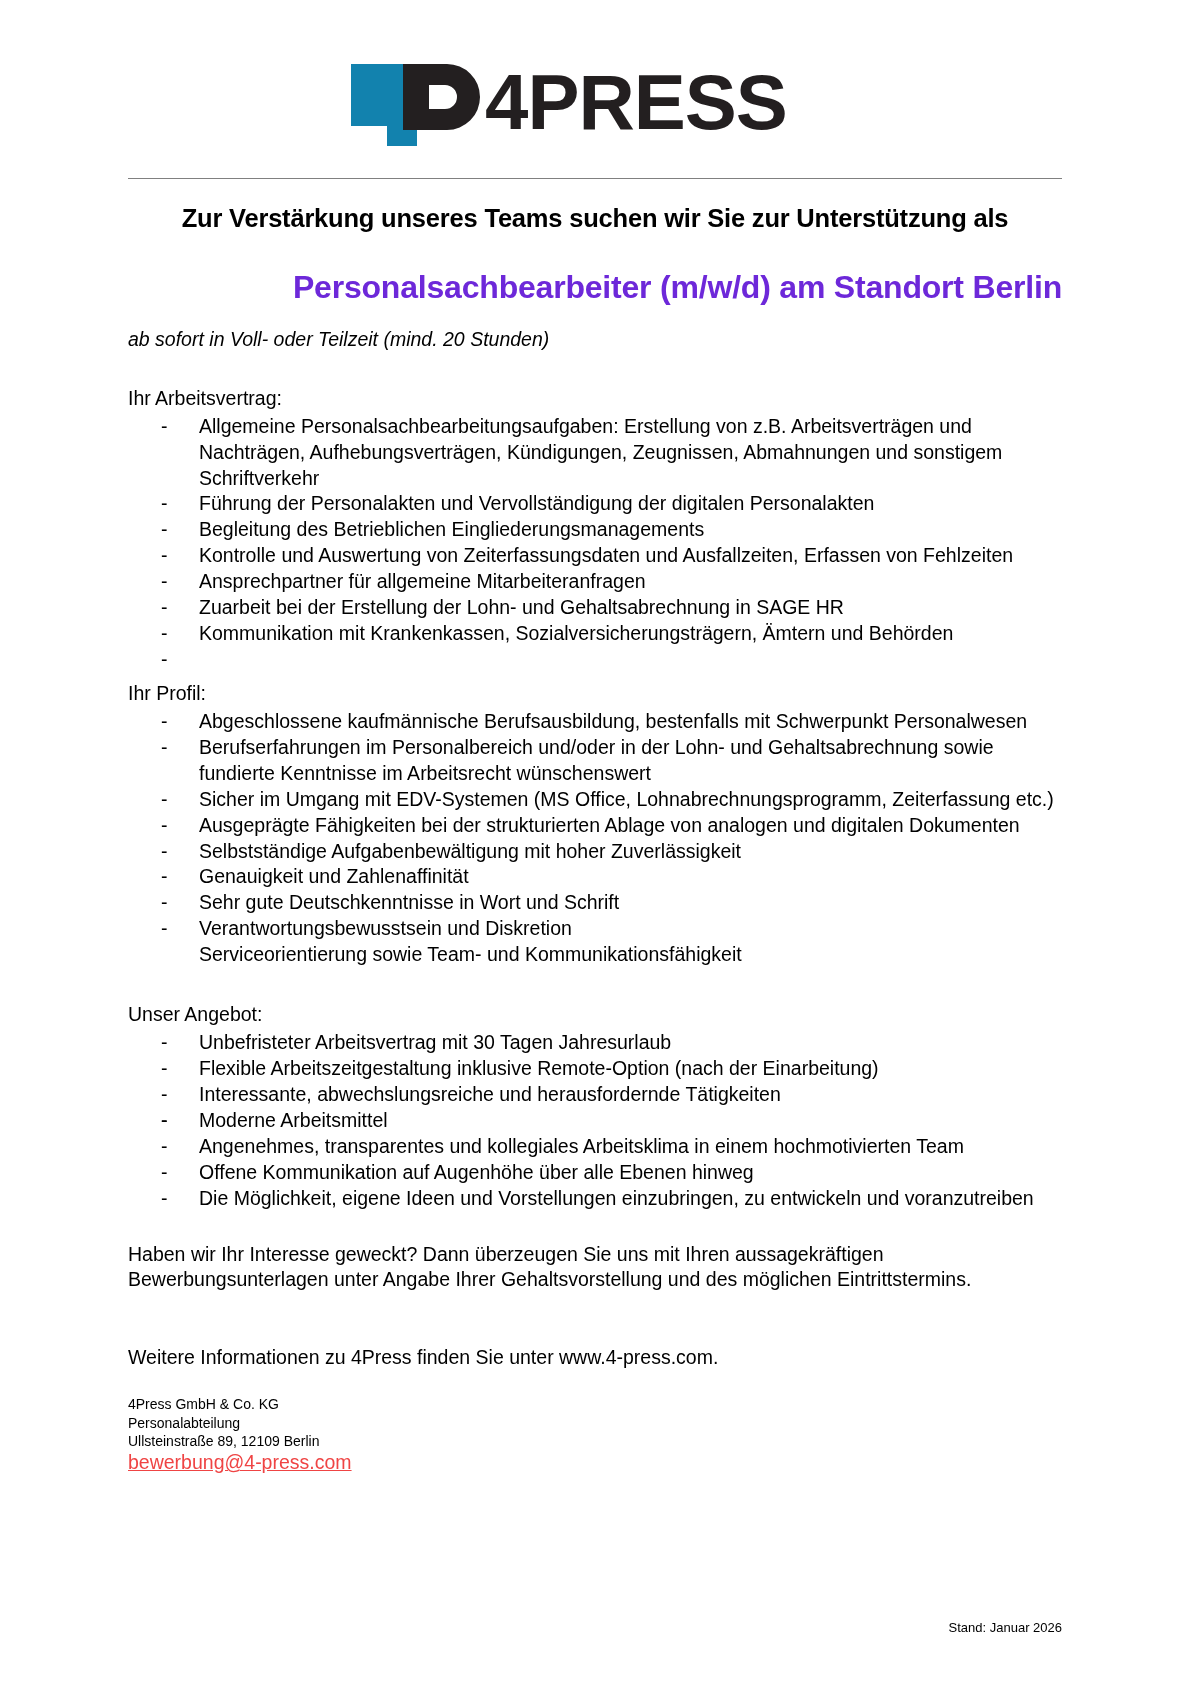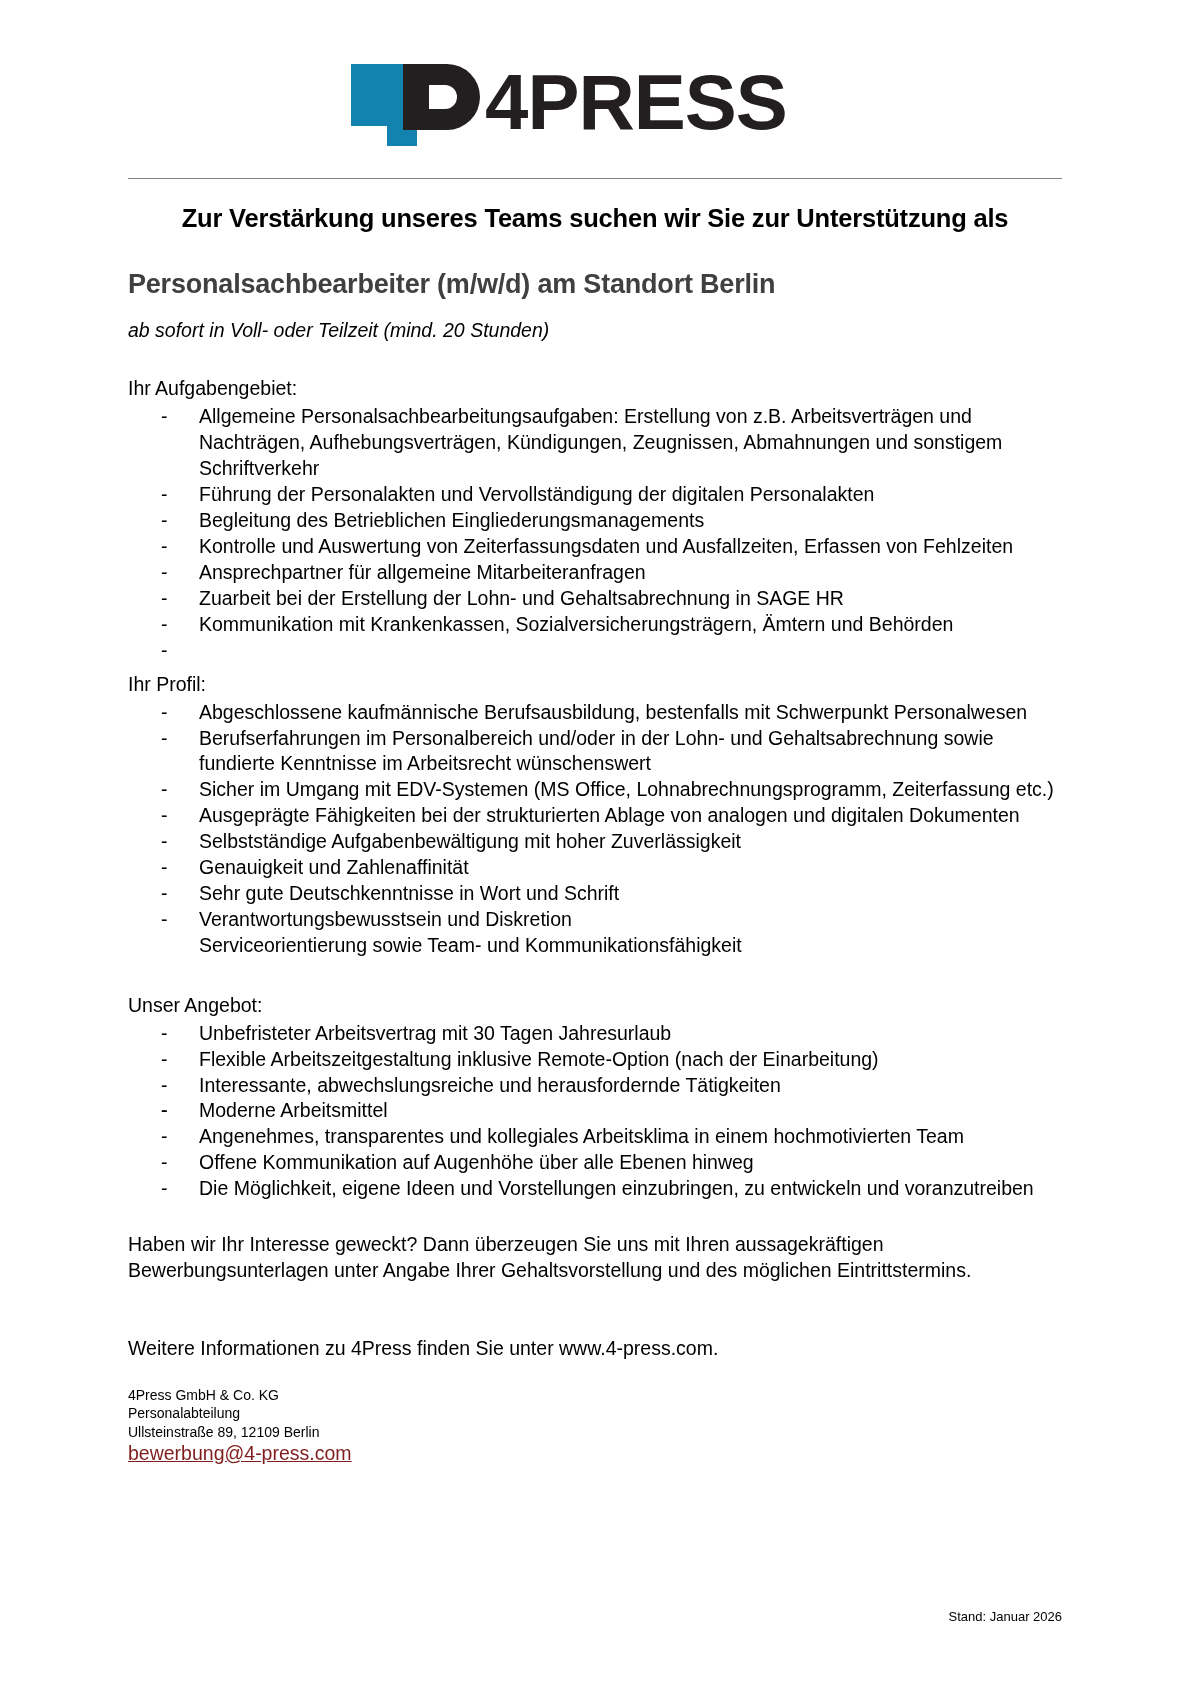--- a/index.html
+++ b/index.html
@@ -55,24 +55,24 @@
   
   .lead-heading {
     text-align: center;
     font-size: 25.5px;
     font-weight: bold;
     letter-spacing: -0.2px;
     margin-top: 24px;
     line-height: 1.2;
   }
   .job-title {
-    text-align: left;
-    font-size: 27px;
+    text-align: right;
+    font-size: 32px;
     font-weight: bold;
-    color: #404040;
+    color: #6d28d9;
     margin-top: 34px;
     line-height: 1.2;
     letter-spacing: -0.2px;
   }
   .job-subtitle {
     text-align: left;
     font-size: 19.5px;
     font-style: italic;
     margin-top: 8px;
     line-height: 1.25;
@@ -118,30 +118,30 @@
   .block-spacer-md { height: 24px; }
 
   .addr-line {
     font-size: 14px;
     line-height: 1.31;
     margin: 0;
   }
   .email-link {
     font-size: 19.5px;
     line-height: 1.31;
-    color: #7f1d1d;
+    color: #ef4444;
     text-decoration: underline;
     cursor: pointer;
     display: inline-block;
   }
 
   .footer-stand {
     position: absolute;
     right: 128px;
-    bottom: 71px;
+    bottom: 60px;
     font-size: 13px;
     color: #000000;
     text-align: right;
   }
 </style>
 </head>
 <body>
 
 <div class="page">
 
@@ -166,21 +166,21 @@
 
     <div class="divider"></div>
 
     <div class="lead-heading">Zur Verstärkung unseres Teams suchen wir Sie zur Unterstützung als</div>
 
     <h1 class="job-title">Personalsachbearbeiter (m/w/d) am Standort Berlin</h1>
 
     <div class="job-subtitle">ab sofort in Voll- oder Teilzeit (mind. 20 Stunden)</div>
 
     <div class="section">
-      <div class="section-heading">Ihr Aufgabengebiet:</div>
+      <div class="section-heading">Ihr Arbeitsvertrag:</div>
       <ul class="bullets">
         <li><span class="dash">-</span><span>Allgemeine Personalsachbearbeitungsaufgaben: Erstellung von z.B. Arbeitsverträgen und Nachträgen, Aufhebungsverträgen, Kündigungen, Zeugnissen, Abmahnungen und sonstigem Schriftverkehr</span></li>
         <li><span class="dash">-</span><span>Führung der Personalakten und Vervollständigung der digitalen Personalakten</span></li>
         <li><span class="dash">-</span><span>Begleitung des Betrieblichen Eingliederungsmanagements</span></li>
         <li><span class="dash">-</span><span>Kontrolle und Auswertung von Zeiterfassungsdaten und Ausfallzeiten, Erfassen von Fehlzeiten</span></li>
         <li><span class="dash">-</span><span>Ansprechpartner für allgemeine Mitarbeiteranfragen</span></li>
         <li><span class="dash">-</span><span>Zuarbeit bei der Erstellung der Lohn- und Gehaltsabrechnung in SAGE HR</span></li>
         <li><span class="dash">-</span><span>Kommunikation mit Krankenkassen, Sozialversicherungsträgern, Ämtern und Behörden</span></li>
         <li><span class="dash">-</span></li>
       </ul>

